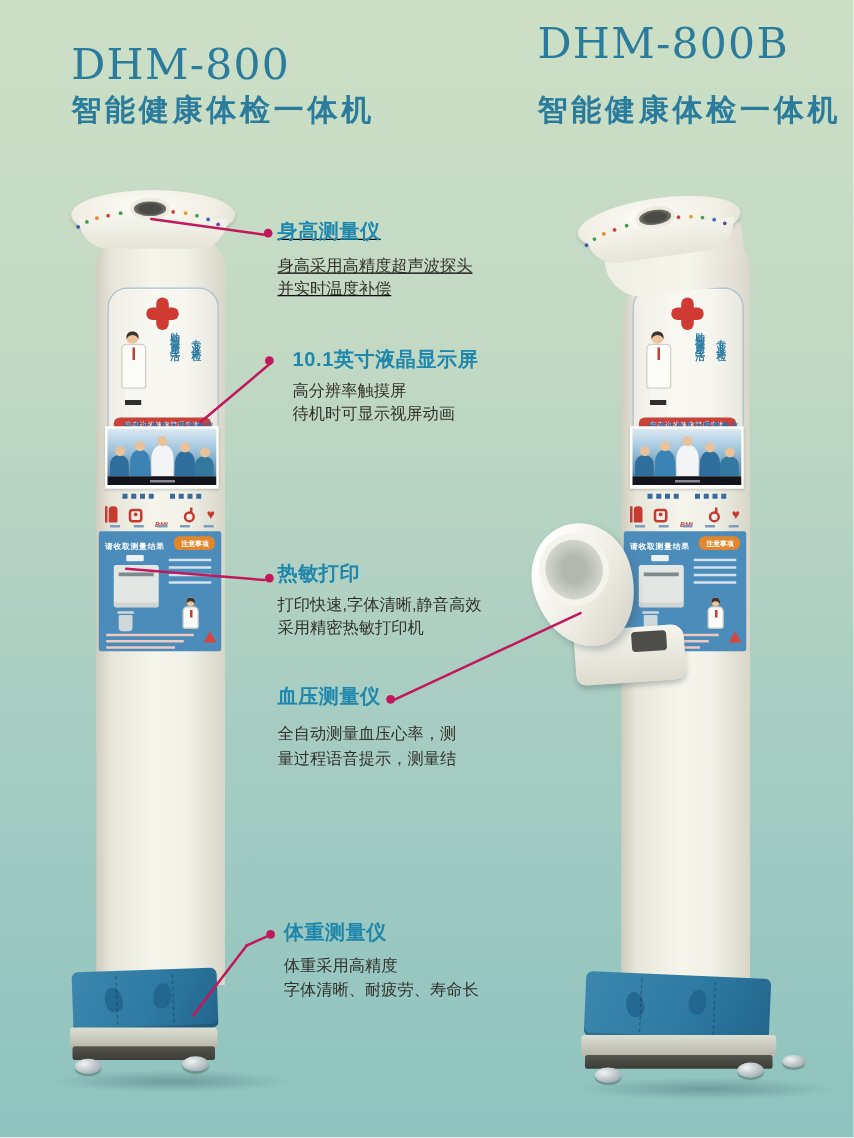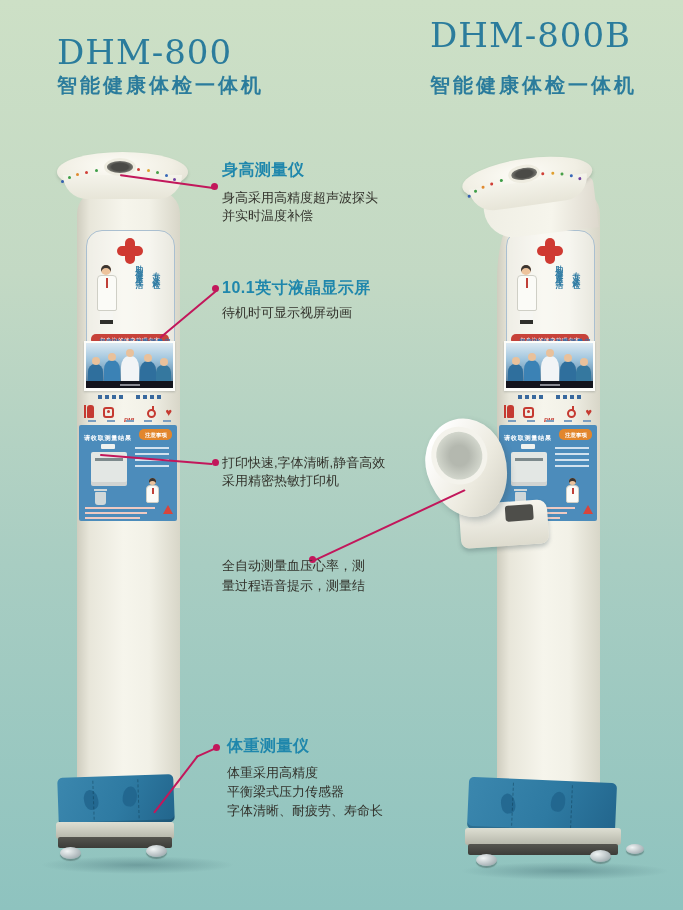--- a/index.html
+++ b/index.html
@@ -4,21 +4,21 @@
 <style>
   html,body { margin:0; padding:0; }
   body { width:683px; height:910px; overflow:hidden; font-family:"Liberation Sans",sans-serif; }
   .stage { position:relative; width:683px; height:910px;
     background:linear-gradient(180deg,#cde0c6 0%,#c3d9c4 30%,#a8cdc2 62%,#8ec3bf 100%); }
 
   
   .model { position:absolute; font-family:"DejaVu Serif",serif; font-size:34px; color:#2b7c9c; letter-spacing:1px; white-space:nowrap; }
   .model-left { left:57px; top:32px; }
   .model-right { left:430px; top:15px; }
-  .subtitle { position:absolute; font-family:Liberation Serif, serif; font-size:20px; font-weight:600; color:#2b7c9c; letter-spacing:3px; white-space:nowrap; }
+  .subtitle { position:absolute; font-family:Liberation Serif, serif; font-size:24px; font-weight:600; color:#2b7c9c; letter-spacing:3px; white-space:nowrap; }
   .subtitle-left { left:57px; top:72px; }
   .subtitle-right { left:430px; top:72px; }
 
   
   .machine { position:absolute; top:150px; width:210px; height:760px; }
   .m-left { left:40px; }
   .m-right { left:460px; }
 
   .column { position:absolute; left:37px; top:40px; width:103px; height:598px; z-index:1;
     background:linear-gradient(90deg,#cfcdbf 0%,#e8e6da 12%,#f6f5ec 45%,#f2f1e7 70%,#d8d6c8 100%);
@@ -189,22 +189,22 @@
   .cl5a { left:196px; top:756px; width:21px; transform:rotate(-24deg); }
   .cl5b { left:154px; top:812px; width:72px; transform:rotate(-52.5deg); }
   .cdot { position:absolute; width:7px; height:7px; border-radius:50%; background:#c2175b; z-index:8; }
   .cd1 { left:211px; top:183px; } .cd2 { left:212px; top:285px; } .cd3 { left:212px; top:459px; }
   .cd4 { left:309px; top:556px; } .cd5 { left:213px; top:744px; }
 
   
   .an { position:absolute; z-index:9; }
   .an-title { font-size:16px; font-weight:bold; color:#1f87ac; letter-spacing:.5px; white-space:nowrap; }
   .an-line { font-size:13px; color:#32322b; white-space:nowrap; }
-  .an1 { left:222px; top:160px; } .an1 .an-body { margin-top:8px; } .an1 .an-line { line-height:17.5px; }
-  .an2 { left:222px; top:278px; } .an2 .an-body { margin-top:5px; } .an2 .an-line { line-height:18px; }
+  .an1 { left:222px; top:175px;text-decoration:underline; } .an1 .an-body { margin-top:8px; } .an1 .an-line { line-height:17.5px; }
+  .an2 { left:234px; top:278px; } .an2 .an-body { margin-top:5px; } .an2 .an-line { line-height:18px; }
   .an3 { left:222px; top:449px; } .an3 .an-body { margin-top:5px; } .an3 .an-line { line-height:17.5px; }
   .an4 { left:222px; top:547px; } .an4 .an-body { margin-top:9px; } .an4 .an-line { line-height:20px; }
   .an5 { left:227px; top:736px; } .an5 .an-body { margin-top:6px; } .an5 .an-line { line-height:19px; }
 </style>
 </head>
 <body>
 
 <div class="stage">
 
   <div class="model model-left">DHM-800</div>
@@ -462,37 +462,39 @@
   <div class="an an1">
     <div class="an-title">身高测量仪</div>
     <div class="an-body">
       <div class="an-line">身高采用高精度超声波探头</div>
       <div class="an-line">并实时温度补偿</div>
     </div>
   </div>
   <div class="an an2">
     <div class="an-title">10.1英寸液晶显示屏</div>
     <div class="an-body">
+      <div class="an-line">高分辨率触摸屏</div>
       <div class="an-line">待机时可显示视屏动画</div>
     </div>
   </div>
   <div class="an an3">
+    <div class="an-title">热敏打印</div>
     <div class="an-body">
       <div class="an-line">打印快速,字体清晰,静音高效</div>
       <div class="an-line">采用精密热敏打印机</div>
     </div>
   </div>
   <div class="an an4">
+    <div class="an-title">血压测量仪</div>
     <div class="an-body">
       <div class="an-line">全自动测量血压心率，测</div>
       <div class="an-line">量过程语音提示，测量结</div>
     </div>
   </div>
   <div class="an an5">
     <div class="an-title">体重测量仪</div>
     <div class="an-body">
       <div class="an-line">体重采用高精度</div>
-      <div class="an-line">平衡梁式压力传感器</div>
       <div class="an-line">字体清晰、耐疲劳、寿命长</div>
     </div>
   </div>
 
 </div>
 
 </body></html>

